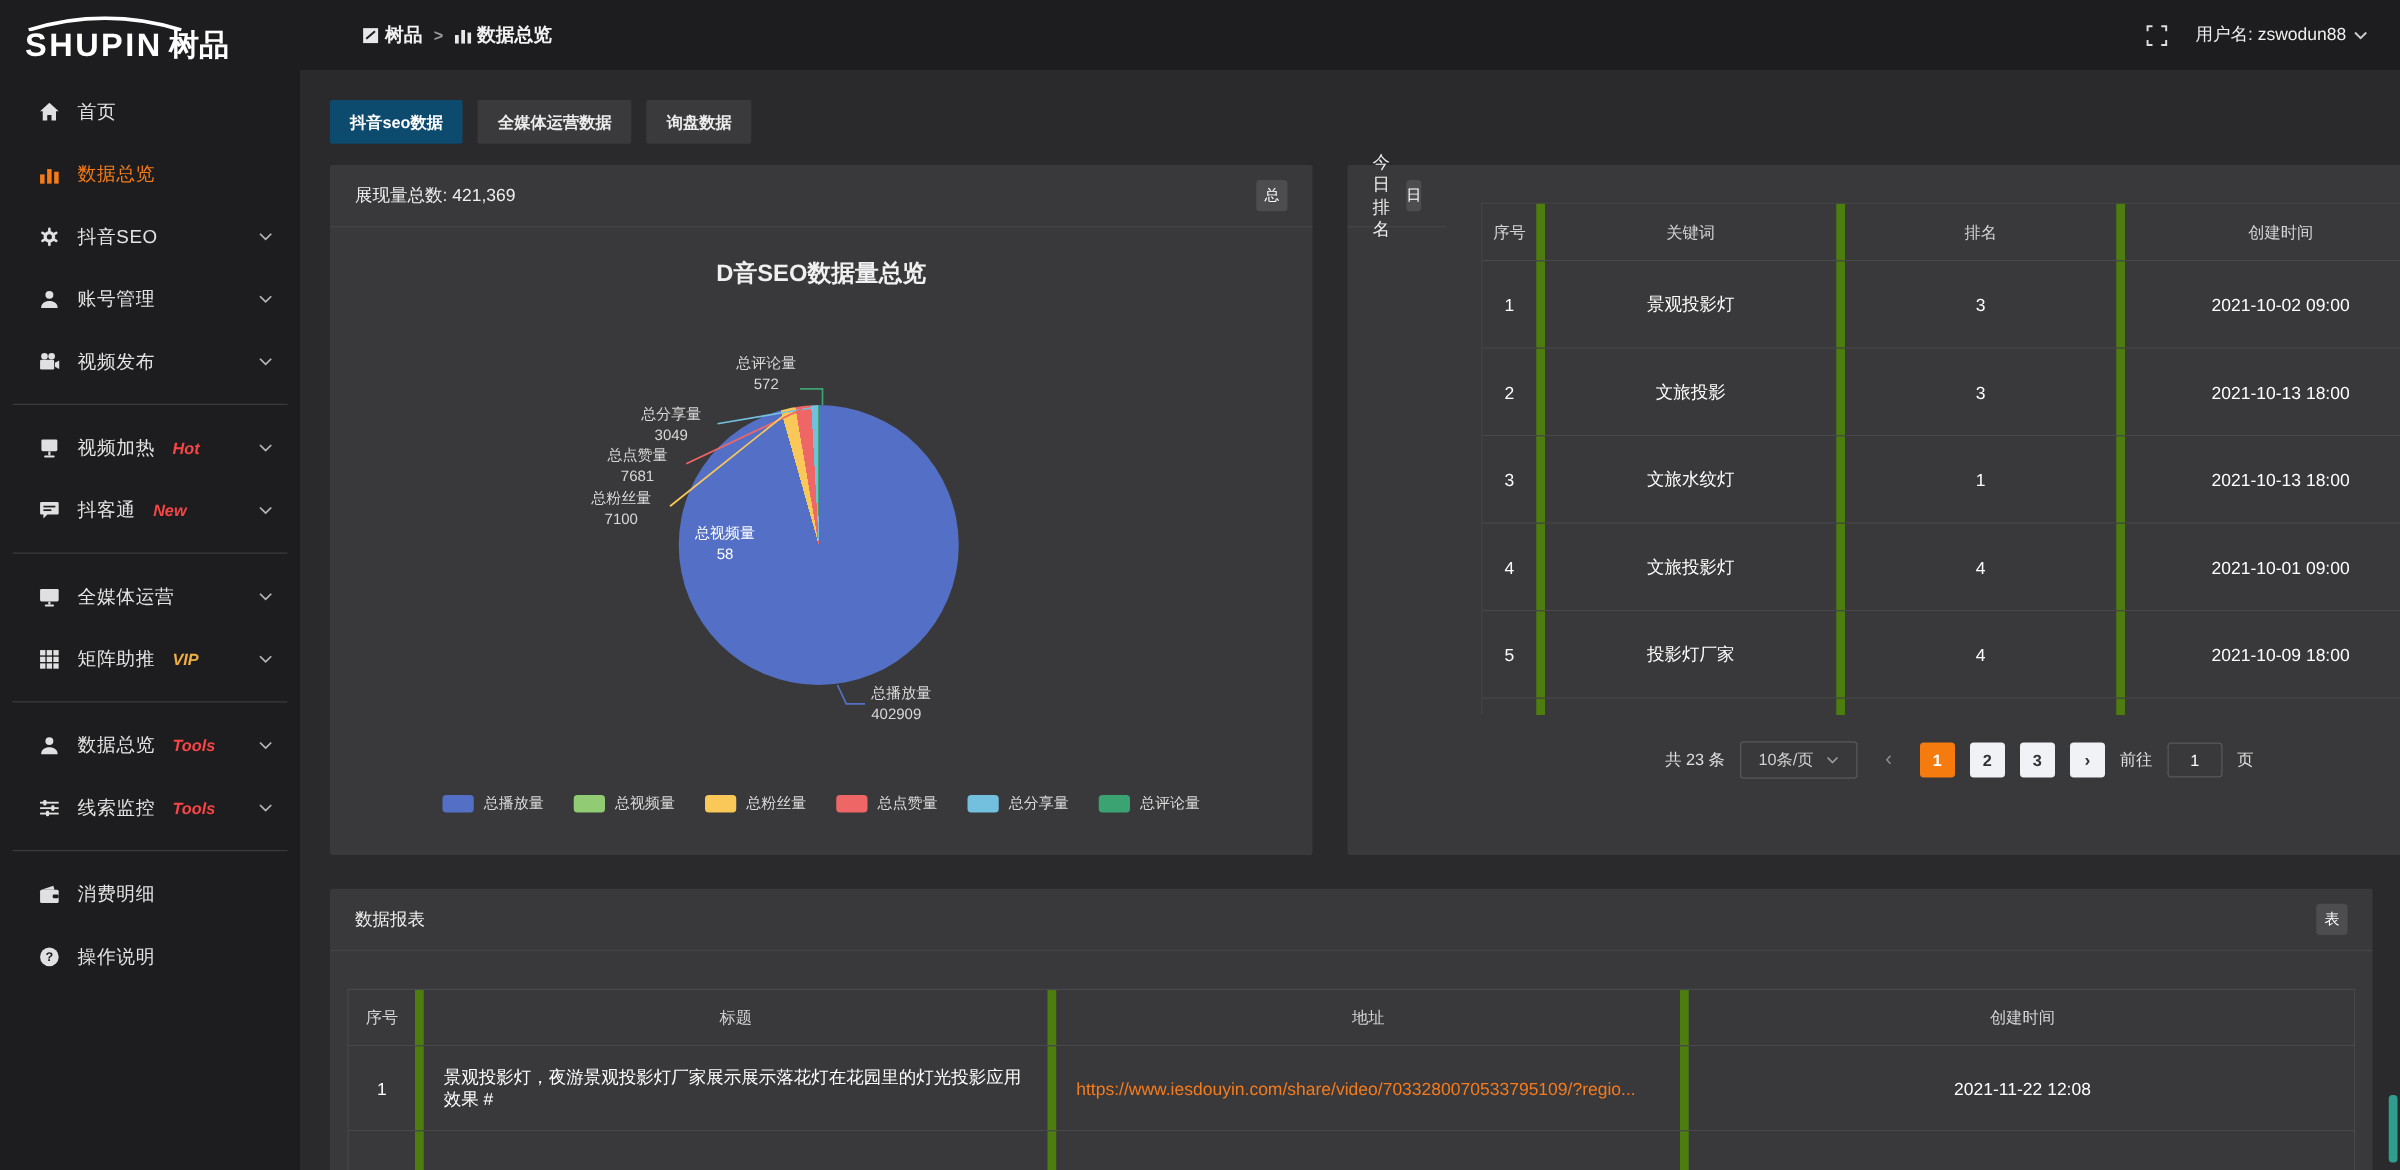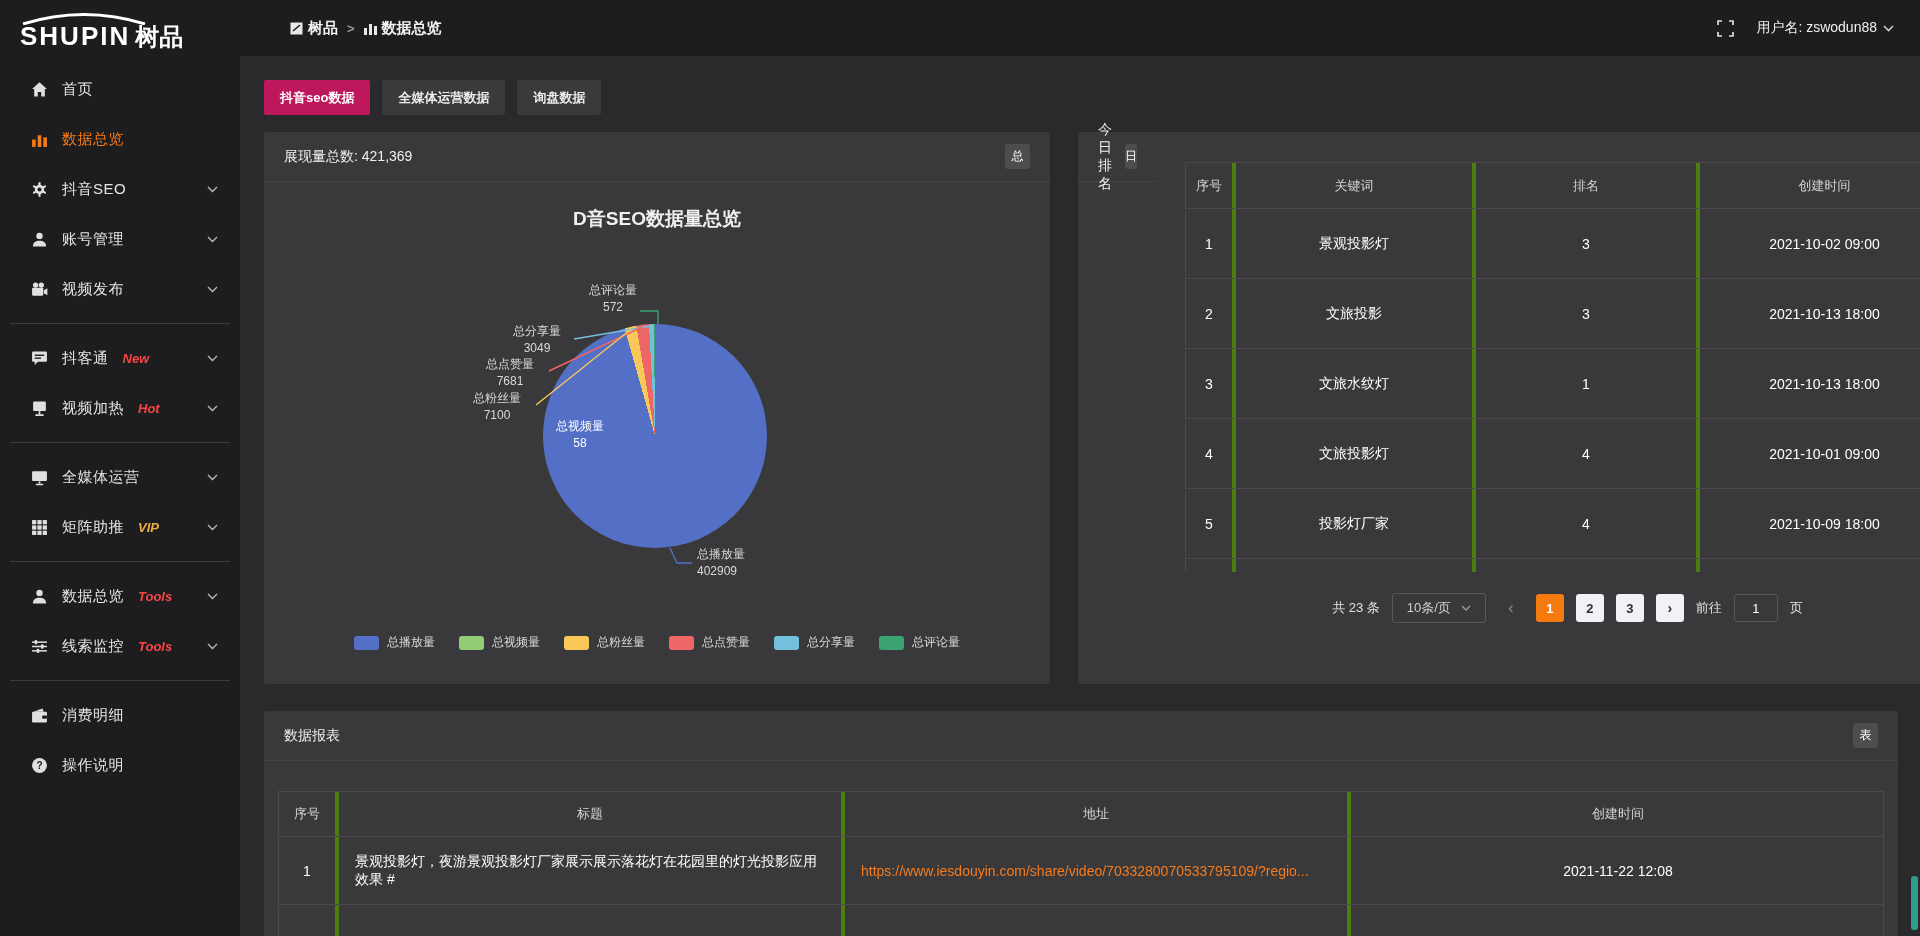--- a/index.html
+++ b/index.html
@@ -27,21 +27,21 @@
 .side-item .s-label{letter-spacing:.5px}
 .side-item.active{color:#f57b17}
 .s-tag{font-size:13px;font-style:italic;font-weight:bold;margin-left:14px}
 .chev{margin-left:auto;display:flex;align-items:center}
 .side-div{height:1px;background:#3a3a3c;margin:9px 10px}
 
 
 .main{position:absolute;left:240px;top:56px;right:0;bottom:0;padding:24px 22px 0 24px;background:#2a2a2c}
 .tabs{display:flex;gap:12px}
 .tab{height:35px;padding:0 16px;display:flex;align-items:center;font-size:13px;font-weight:bold;color:#ececec;background:#3a3a3c;border:none;border-radius:2px;cursor:pointer;font-family:inherit}
-.tab.active{background:#be185d;color:#fff}
+.tab.active{background:#0c4a6e;color:#fff}
 
 .panels{display:flex;gap:28px;margin-top:17px}
 .panel{background:#39393b;border-radius:2px}
 .panel-header{height:50px;display:flex;align-items:center;padding:0 20px;font-size:14px;color:#efefef;border-bottom:1px solid #454548}
 .badge{margin-left:auto;width:25px;height:25px;background:#4d4d50;border-radius:3px;display:flex;align-items:center;justify-content:center;font-size:12px;color:#fff;cursor:pointer}
 
 
 .chart-panel{width:786px;height:552px}
 .chart-area{position:relative;width:786px;height:502px}
 .chart-title{position:absolute;left:0;right:0;top:24px;text-align:center;font-size:19px;font-weight:bold;color:#f0f0f0}
@@ -50,21 +50,21 @@
 .callout.inside{color:#fff}
 .callout.left-align{text-align:left}
 .connectors{position:absolute;left:0;top:0;pointer-events:none}
 .legend{position:absolute;left:0;right:0;top:452px;display:flex;justify-content:center;align-items:center;gap:24px}
 .lg-item{display:flex;align-items:center;gap:8px;font-size:12px;color:#dcdcdc;cursor:pointer}
 .lg-swatch{width:25px;height:14px;border-radius:3px}
 
 
 .tbl{border:1px solid #49494c;border-bottom:none}
 .tr{display:grid;border-bottom:1px solid #49494c;background:#39393b}
-.tr>div{border-right:4px solid #4d7c0f;display:flex;align-items:center;justify-content:center;overflow:hidden}
+.tr>div{border-right:7px solid #4d7c0f;display:flex;align-items:center;justify-content:center;overflow:hidden}
 .tr>div:last-child{border-right:none}
 .tr.head>div{font-size:13px;color:#d4d4d6}
 .tr.body>div{font-size:14px;color:#fff}
 
 
 .ranking-panel{flex:1;height:552px;display:flex;flex-direction:row}
 .rank-body{padding:0 28px;flex:1}
 .rank-tbl-wrap{margin-top:30px;height:410px;overflow:hidden}
 .rank-tr{grid-template-columns:50px 240px 224px 249px}
 .rank-tr.head{height:46px}
@@ -220,45 +220,45 @@
         <svg width="11" height="7" viewBox="0 0 11 7" fill="none" stroke="#b8b8b8" stroke-width="1.4">
             <path d="M1 1 L5.5 5.5 L10 1"></path>
           </svg>
       </span>
     </div>
 
     <div class="side-div"></div>
 
     <div class="side-item">
       <span class="s-icon">
+        <svg width="17" height="17" viewBox="0 0 16 16" fill="#e0e0e0">
+            <rect x="2" y="1.5" width="12" height="8.8" rx="1"></rect>
+            <rect x="7.2" y="10.5" width="1.6" height="3"></rect>
+            <rect x="4" y="13.5" width="8" height="1.6" rx="0.8"></rect>
+          </svg>
+      </span>
+      <span class="s-label">视频加热</span>
+      <span class="s-tag" style="color: rgb(245, 69, 69);">Hot</span>
+      <span class="chev">
+        <svg width="11" height="7" viewBox="0 0 11 7" fill="none" stroke="#b8b8b8" stroke-width="1.4">
+            <path d="M1 1 L5.5 5.5 L10 1"></path>
+          </svg>
+      </span>
+    </div>
+
+    <div class="side-item">
+      <span class="s-icon">
         <svg width="17" height="17" viewBox="0 0 16 16">
             <path d="M2 1.5 H14 A1 1 0 0 1 15 2.5 V10 A1 1 0 0 1 14 11 H6.5 L3.5 14 V11 H2 A1 1 0 0 1 1 10 V2.5 A1 1 0 0 1 2 1.5 Z" fill="#e0e0e0"></path>
             <rect x="3.5" y="4.3" width="9" height="1.3" fill="#1d1d1f"></rect>
             <rect x="3.5" y="7" width="6" height="1.3" fill="#1d1d1f"></rect>
           </svg>
       </span>
       <span class="s-label">抖客通</span>
       <span class="s-tag" style="color: rgb(245, 69, 69);">New</span>
-      <span class="chev">
-        <svg width="11" height="7" viewBox="0 0 11 7" fill="none" stroke="#b8b8b8" stroke-width="1.4">
-            <path d="M1 1 L5.5 5.5 L10 1"></path>
-          </svg>
-      </span>
-    </div>
-
-    <div class="side-item">
-      <span class="s-icon">
-        <svg width="17" height="17" viewBox="0 0 16 16" fill="#e0e0e0">
-            <rect x="2" y="1.5" width="12" height="8.8" rx="1"></rect>
-            <rect x="7.2" y="10.5" width="1.6" height="3"></rect>
-            <rect x="4" y="13.5" width="8" height="1.6" rx="0.8"></rect>
-          </svg>
-      </span>
-      <span class="s-label">视频加热</span>
-      <span class="s-tag" style="color: rgb(245, 69, 69);">Hot</span>
       <span class="chev">
         <svg width="11" height="7" viewBox="0 0 11 7" fill="none" stroke="#b8b8b8" stroke-width="1.4">
             <path d="M1 1 L5.5 5.5 L10 1"></path>
           </svg>
       </span>
     </div>
 
     <div class="side-div"></div>
 
     <div class="side-item">

